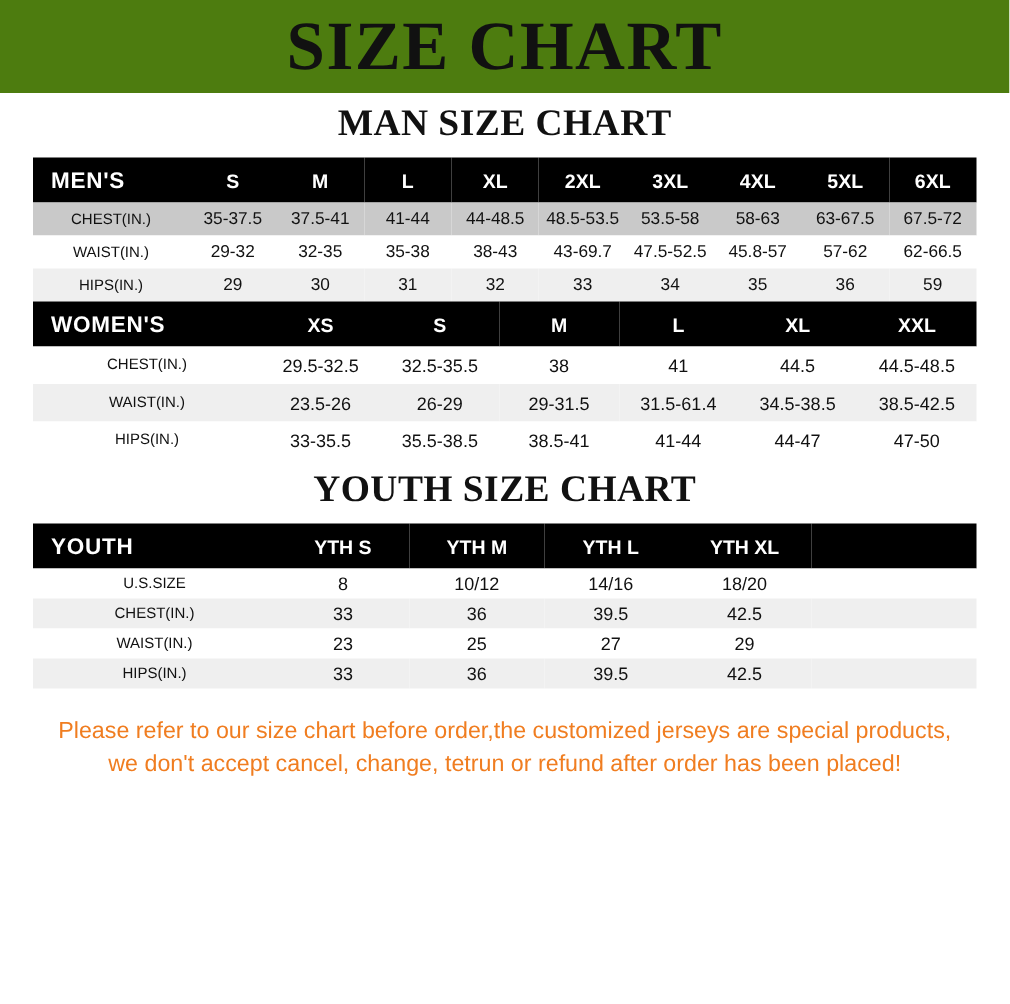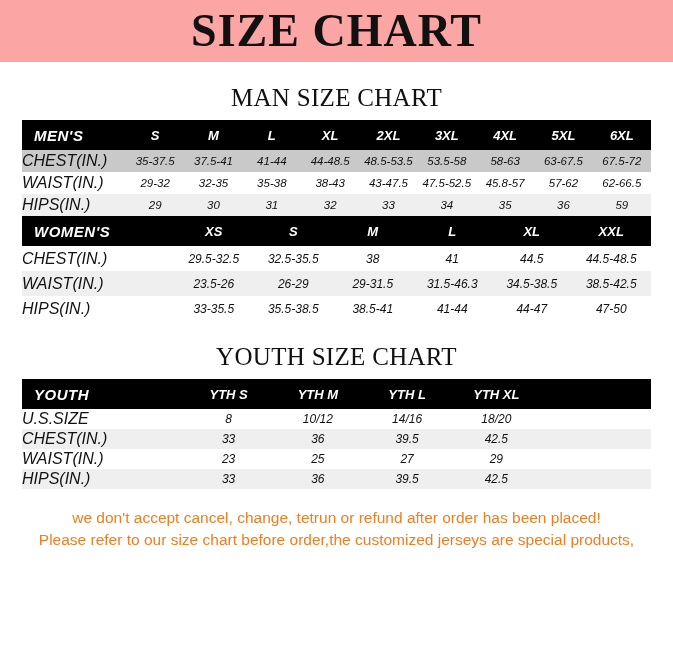--- a/index.html
+++ b/index.html
@@ -16,51 +16,50 @@
   .page {
     position: relative;
     width: 673px;
     height: 669px;
     background: #ffffff;
     box-sizing: border-box;
   }
 
   
   .banner {
-    background: #fca5a5;
+    background: #4d7c0f;
     height: 62px;
     display: flex;
     align-items: center;
     justify-content: center;
   }
   .banner-title {
     font-family: "Liberation Serif", serif;
     font-weight: bold;
     font-size: 46px;
     letter-spacing: 1px;
     color: #111111;
     line-height: 1;
   }
 
   
   .section-title {
     text-align: center;
     font-family: "Liberation Serif", serif;
-    font-weight: normal;
+    font-weight: bold;
     font-size: 25px;
     color: #111111;
-    margin: 22px 0 8px 0;
+    margin: 7px 0 8px 0;
     letter-spacing: 0.3px;
   }
 
   
   .table-wrap {
     padding: 0 22px;
     box-sizing: border-box;
-    font-style: italic;
   }
   table.size-table {
     width: 100%;
     border-collapse: collapse;
     table-layout: fixed;
   }
   table.size-table th,
   table.size-table td {
     font-size: 11.5px;
     color: #111111;
@@ -79,22 +78,22 @@
   table.size-table thead th.corner {
     text-align: left;
     padding-left: 12px;
     font-size: 15px;
     letter-spacing: 0.5px;
   }
   table.size-table thead th.sizehdr {
     font-size: 13px;
   }
   table.size-table tbody td.rowlabel {
-    text-align: left;
-    font-size: 16px;
+    text-align: center;
+    font-size: 10px;
     color: #111111;
   }
   tr.row-a td { background: #c9c9c9; }
   tr.row-b td { background: #ffffff; }
   tr.row-c td { background: #efefef; }
 
   
   .t-women thead th.corner { font-size: 15px; }
   .t-women tbody td { height: 25px; font-size: 12px; }
   .t-youth thead th.corner { font-size: 15px; }
@@ -153,21 +152,21 @@
           <td>58-63</td>
           <td>63-67.5</td>
           <td>67.5-72</td>
         </tr>
         <tr class="row-b">
           <td class="rowlabel">WAIST(IN.)</td>
           <td>29-32</td>
           <td>32-35</td>
           <td>35-38</td>
           <td>38-43</td>
-          <td>43-47.5</td>
+          <td>43-69.7</td>
           <td>47.5-52.5</td>
           <td>45.8-57</td>
           <td>57-62</td>
           <td>62-66.5</td>
         </tr>
         <tr class="row-c">
           <td class="rowlabel">HIPS(IN.)</td>
           <td>29</td>
           <td>30</td>
           <td>31</td>
@@ -203,21 +202,21 @@
           <td>38</td>
           <td>41</td>
           <td>44.5</td>
           <td>44.5-48.5</td>
         </tr>
         <tr class="row-c">
           <td class="rowlabel">WAIST(IN.)</td>
           <td>23.5-26</td>
           <td>26-29</td>
           <td>29-31.5</td>
-          <td>31.5-46.3</td>
+          <td>31.5-61.4</td>
           <td>34.5-38.5</td>
           <td>38.5-42.5</td>
         </tr>
         <tr class="row-b">
           <td class="rowlabel">HIPS(IN.)</td>
           <td>33-35.5</td>
           <td>35.5-38.5</td>
           <td>38.5-41</td>
           <td>41-44</td>
           <td>44-47</td>
@@ -271,17 +270,17 @@
           <td>36</td>
           <td>39.5</td>
           <td>42.5</td>
           <td></td>
         </tr>
       </tbody>
     </table>
   </div>
 
   <div class="footer">
+    <div>Please refer to our size chart before order,the customized jerseys are special products,</div>
     <div>we don't accept cancel, change, tetrun or refund after order has been placed!</div>
-    <div>Please refer to our size chart before order,the customized jerseys are special products,</div>
   </div>
 
 </div>
 
 </body></html>

